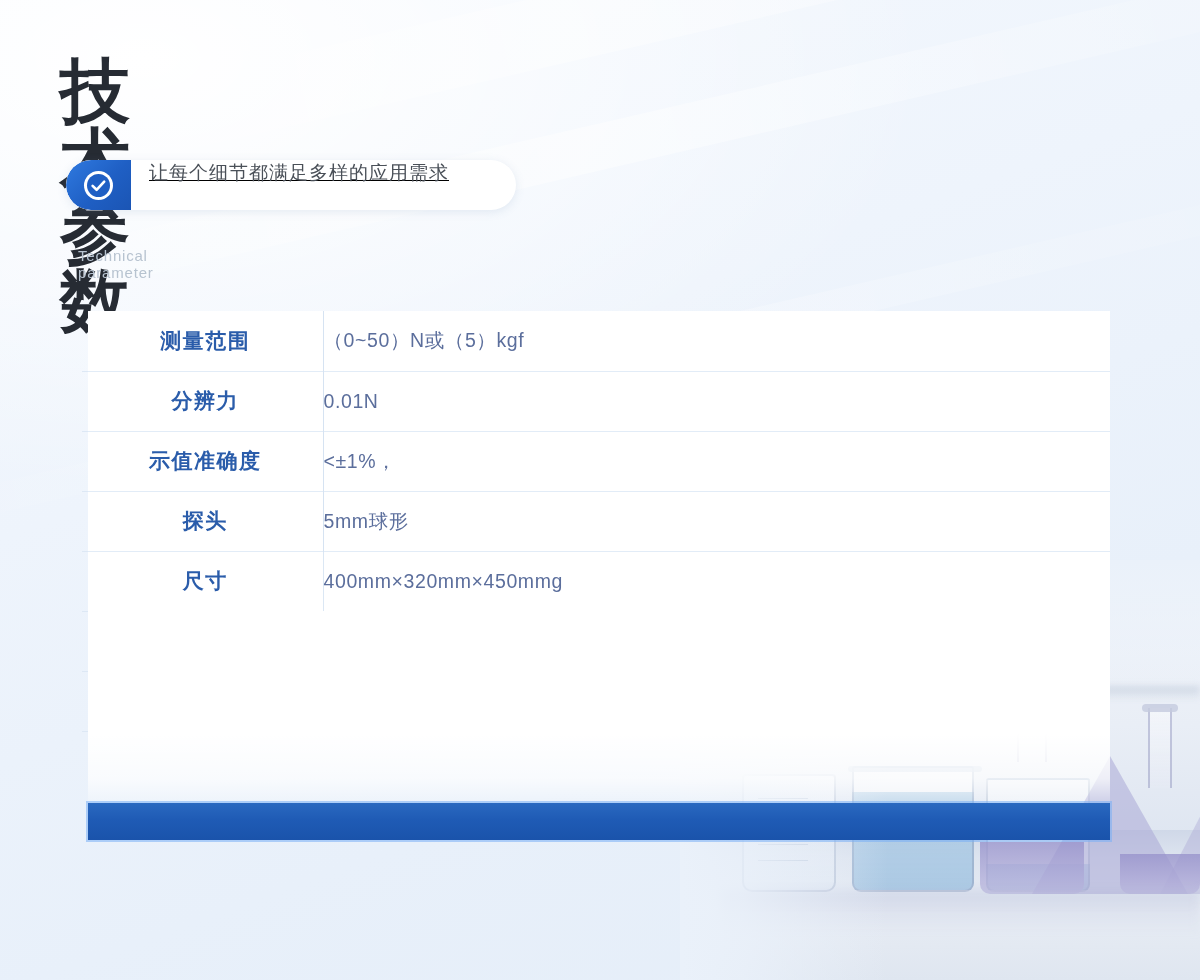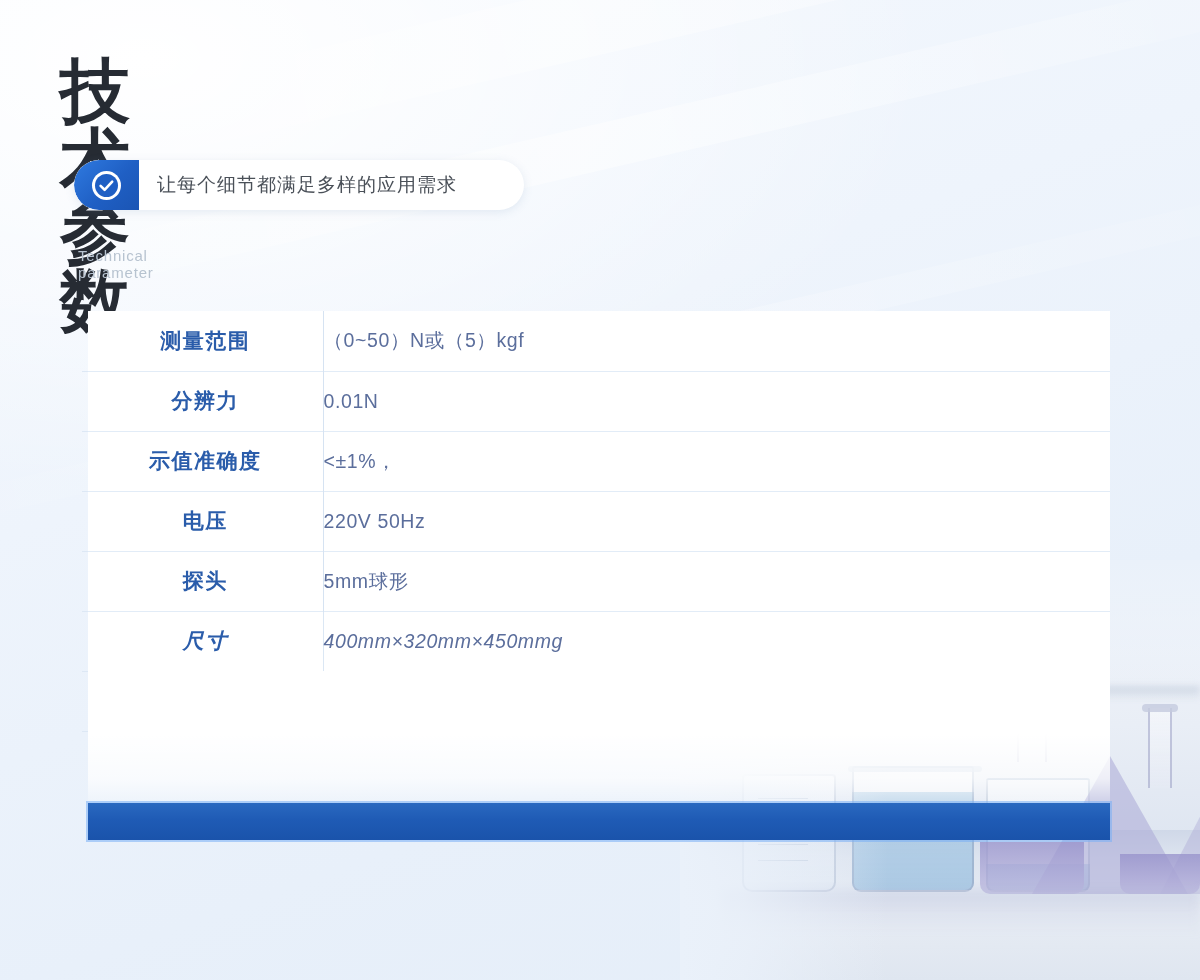--- a/index.html
+++ b/index.html
@@ -137,27 +137,28 @@
   .header { position:absolute; left:0; top:0; }
   .title {
     position:absolute; left:60px; top:56px;
     font-size:70px; line-height:1;
     font-weight:700;
     color:#262b33;
     letter-spacing:4px;
     font-family:"Liberation Sans","DejaVu Sans",sans-serif;
   }
   .badge {
-    position:absolute; left:74px; top:160px;
+    position:absolute; left:66px; top:160px;
     height:50px; width:450px;
     border-radius:25px;
     background:#ffffff;
     box-shadow:0 2px 10px rgba(110,140,180,.16);
-    display:flex; align-items:center;
+    display:flex; 
     overflow:hidden;
+    text-decoration:underline;
   }
   .badge-blue {
     width:65px; height:50px;
     background:linear-gradient(135deg,#2f7ae0 0%, #1f5fc4 55%, #1b55b4 100%);
     display:flex; align-items:center; justify-content:center;
     border-radius:25px 0 0 25px;
     flex:0 0 65px;
   }
   .check-circle {
     width:29px; height:29px; border-radius:50%;
@@ -202,21 +203,21 @@
   }
   td.v {
     text-align:left;
     color:#5b6e9c;
     font-size:19.5px;
     letter-spacing:.6px;
   }
   table.spec tr + tr td { border-top:1px solid #e2ecf7; }
   table.spec tr:last-child td { border-bottom:none; }
   table.spec tr:last-child td.k,
-  table.spec tr:last-child td.v { border-right-color:#dbe7f4;font-style:italic; }
+  table.spec tr:last-child td.v { border-right-color:#dbe7f4; }
 
   
   .edge-ticks { position:absolute; left:-6px; top:0; width:6px; height:100%; }
   .edge-ticks span {
     position:absolute; left:0; width:6px; height:1px; background:#dde8f5;
   }
 
   .bottom-bar {
     position:absolute; left:88px; top:803px;
     width:1022px; height:37px;
@@ -298,24 +299,20 @@
         </tr>
         <tr>
           <td class="k">分辨力</td>
           <td class="v">0.01N</td>
         </tr>
         <tr>
           <td class="k">示值准确度</td>
           <td class="v">&lt;±1%，</td>
         </tr>
         <tr>
-          <td class="k">电压</td>
-          <td class="v">220V 50Hz</td>
-        </tr>
-        <tr>
           <td class="k">探头</td>
           <td class="v">5mm球形</td>
         </tr>
         <tr>
           <td class="k">尺寸</td>
           <td class="v">400mm×320mm×450mmg</td>
         </tr>
       </tbody>
     </table>
   </div>

